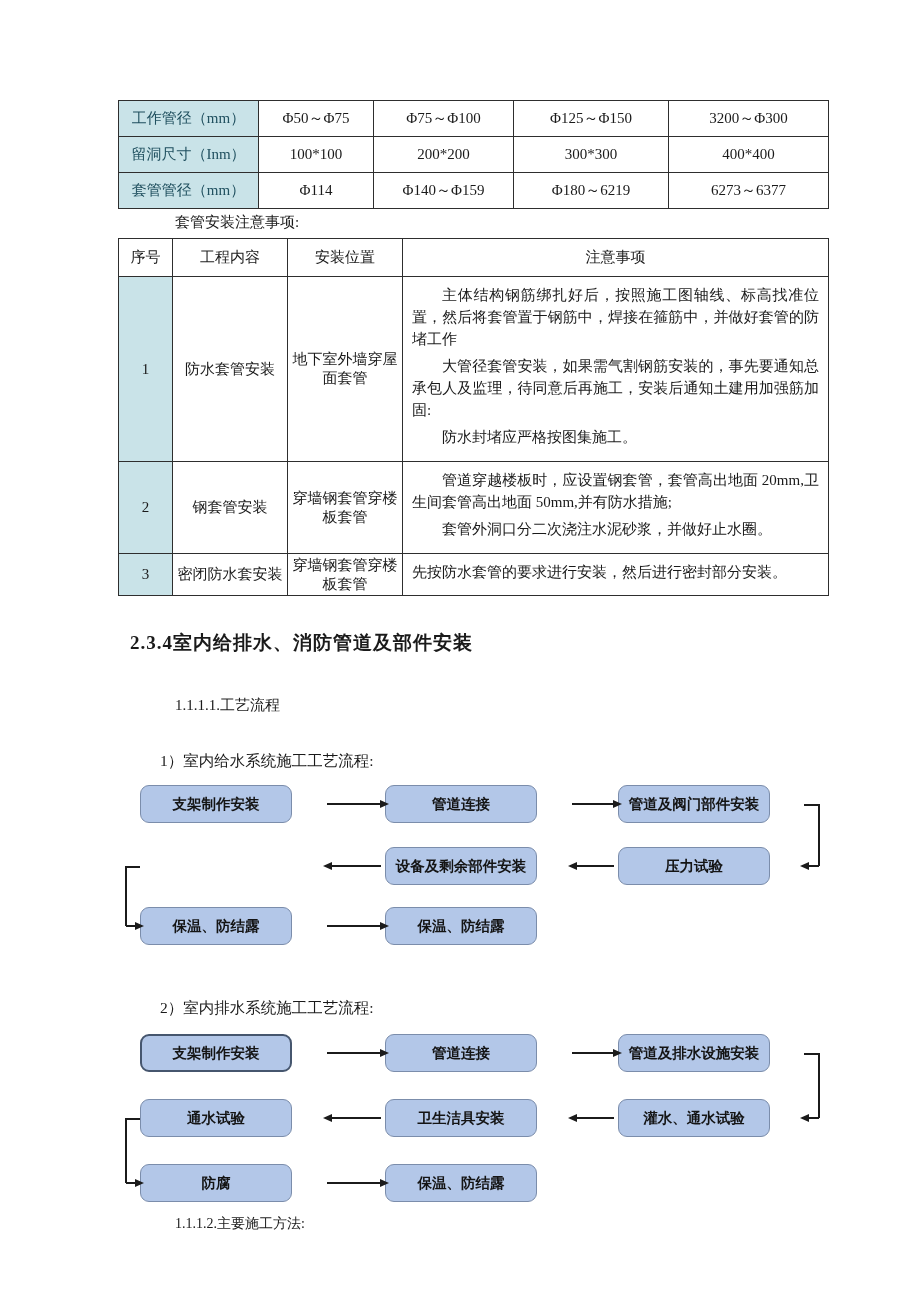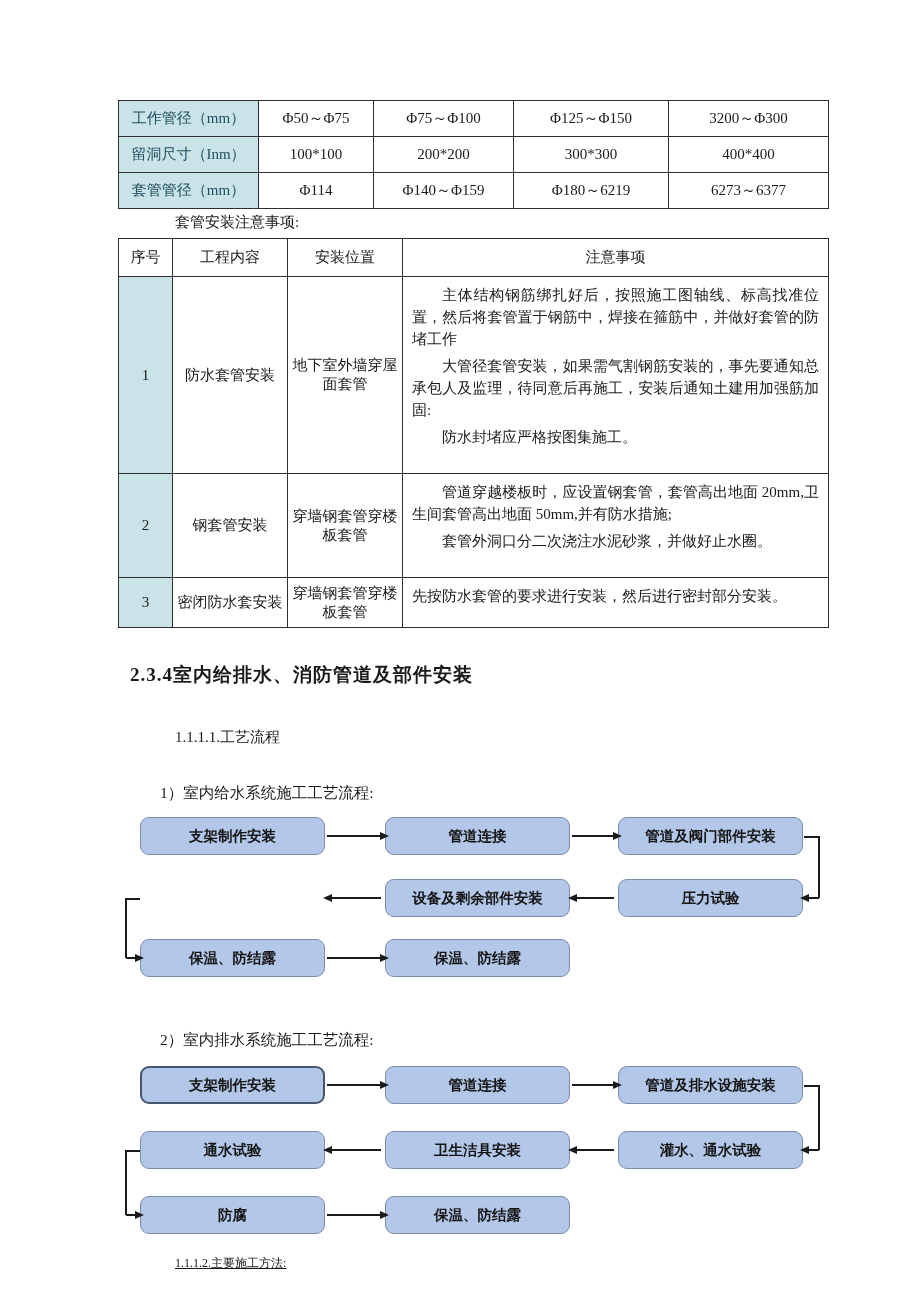--- a/index.html
+++ b/index.html
@@ -28,48 +28,48 @@
     color: #20505f;
   }
 
   .t2 { margin-top: 6px; }
   .t2 td { vertical-align: middle; text-align: center; }
   .t2 .head-row td { height: 38px; background: #ffffff; }
   .t2 td.num { background: #c9e3e8; }
   .t2 td.notes {
     text-align: left;
     vertical-align: top;
-    padding: 7px 9px 20px 9px;
+    padding: 7px 9px 8px 9px;
     line-height: 22px;
   }
   .t2 td.notes p { text-indent: 2em; text-align: justify; margin-bottom: 5px; }
   .t2 tr.r3 td.notes p { text-indent: 0; margin-bottom: 0; }
 
   .note-title { margin-top: 4px; padding-left: 57px; font-size: 15px; }
 
   
   .sec-heading {
     margin-top: 34px;
     padding-left: 12px;
     font-size: 19px;
     font-weight: bold;
     letter-spacing: 1px;
   }
   .sub-heading { margin-top: 40px; padding-left: 57px; font-size: 15px; }
   .flow-label { margin-top: 36px; padding-left: 42px; font-size: 15.5px; }
-  .sub-heading-2 { margin-top: 14px; padding-left: 57px; font-size: 12px; text-decoration: underline; }
+  .sub-heading-2 { margin-top: 6px; padding-left: 57px; font-size: 14px; }
 
   
   .chart { position: relative; width: 712px; }
   .chart1 { margin-top: 8px; height: 170px; }
   .chart2 { margin-top: 10px; height: 180px; }
 
   .fbox {
     position: absolute;
-    width: 185px;
+    width: 152px;
     height: 38px;
     background: #b3c7e8;
     border: 1.6px solid #7b8dab;
     border-radius: 9px;
     display: flex;
     align-items: center;
     justify-content: center;
     font-size: 14.5px;
     font-weight: bold;
     color: #141414;

